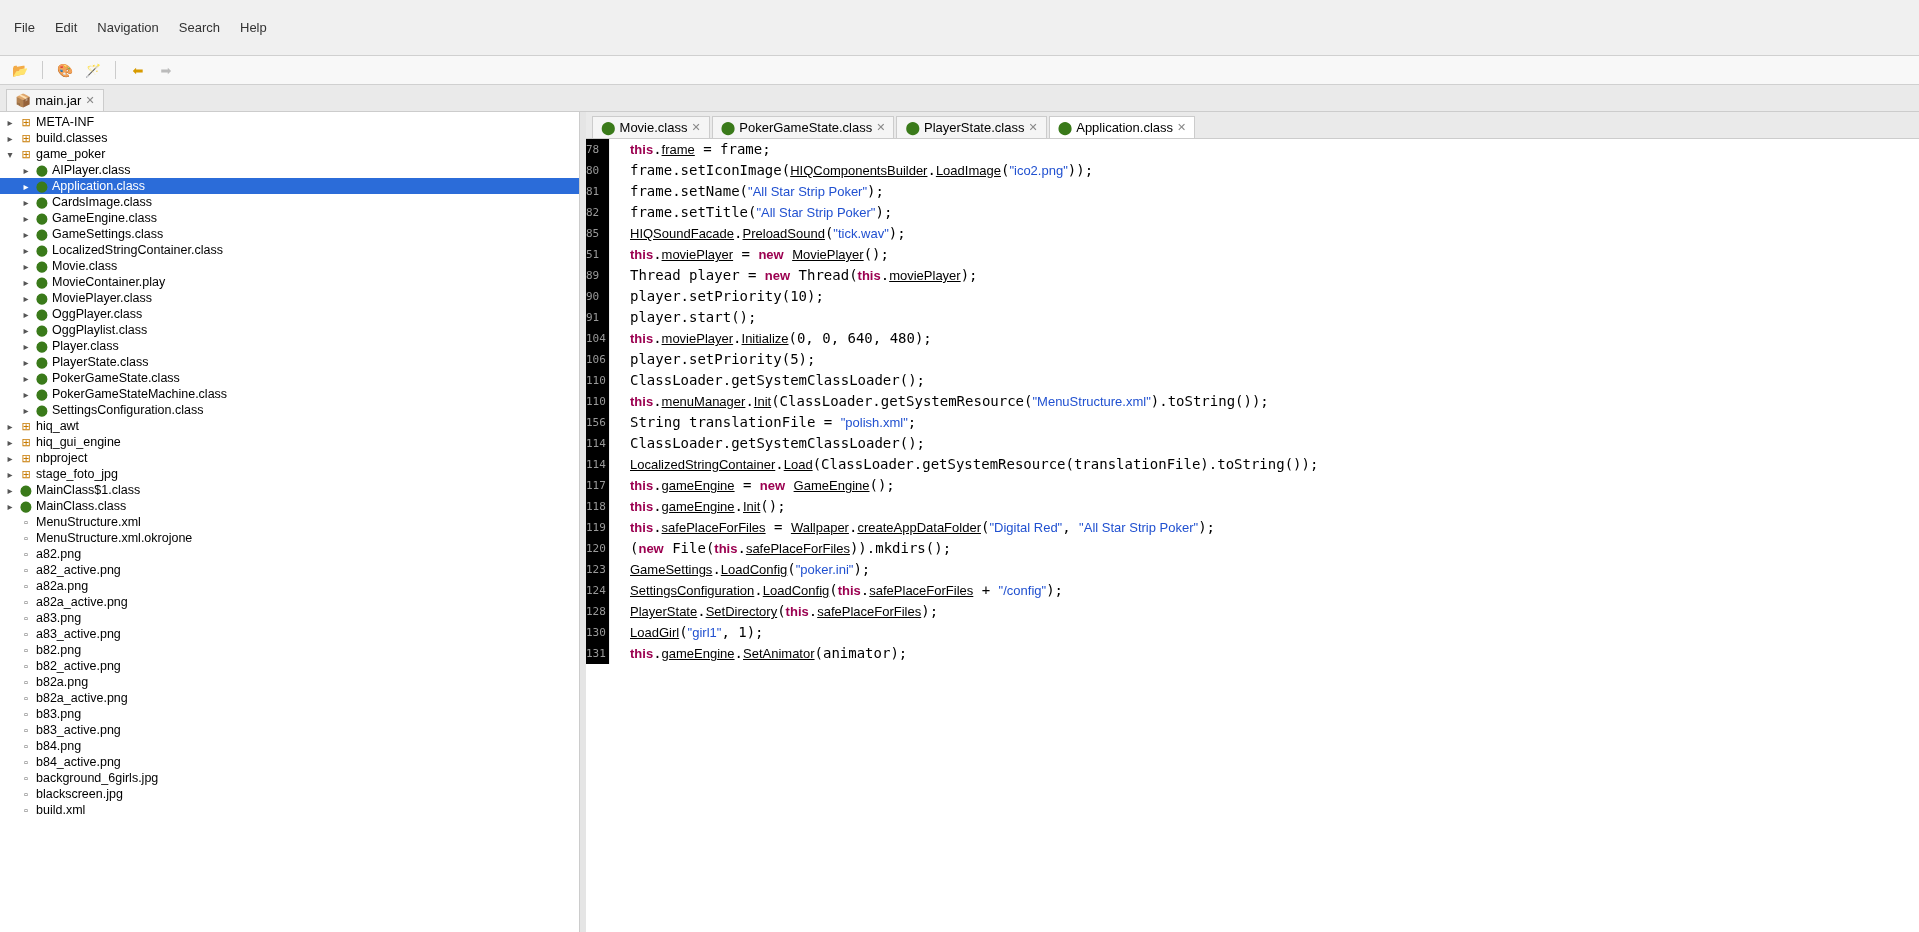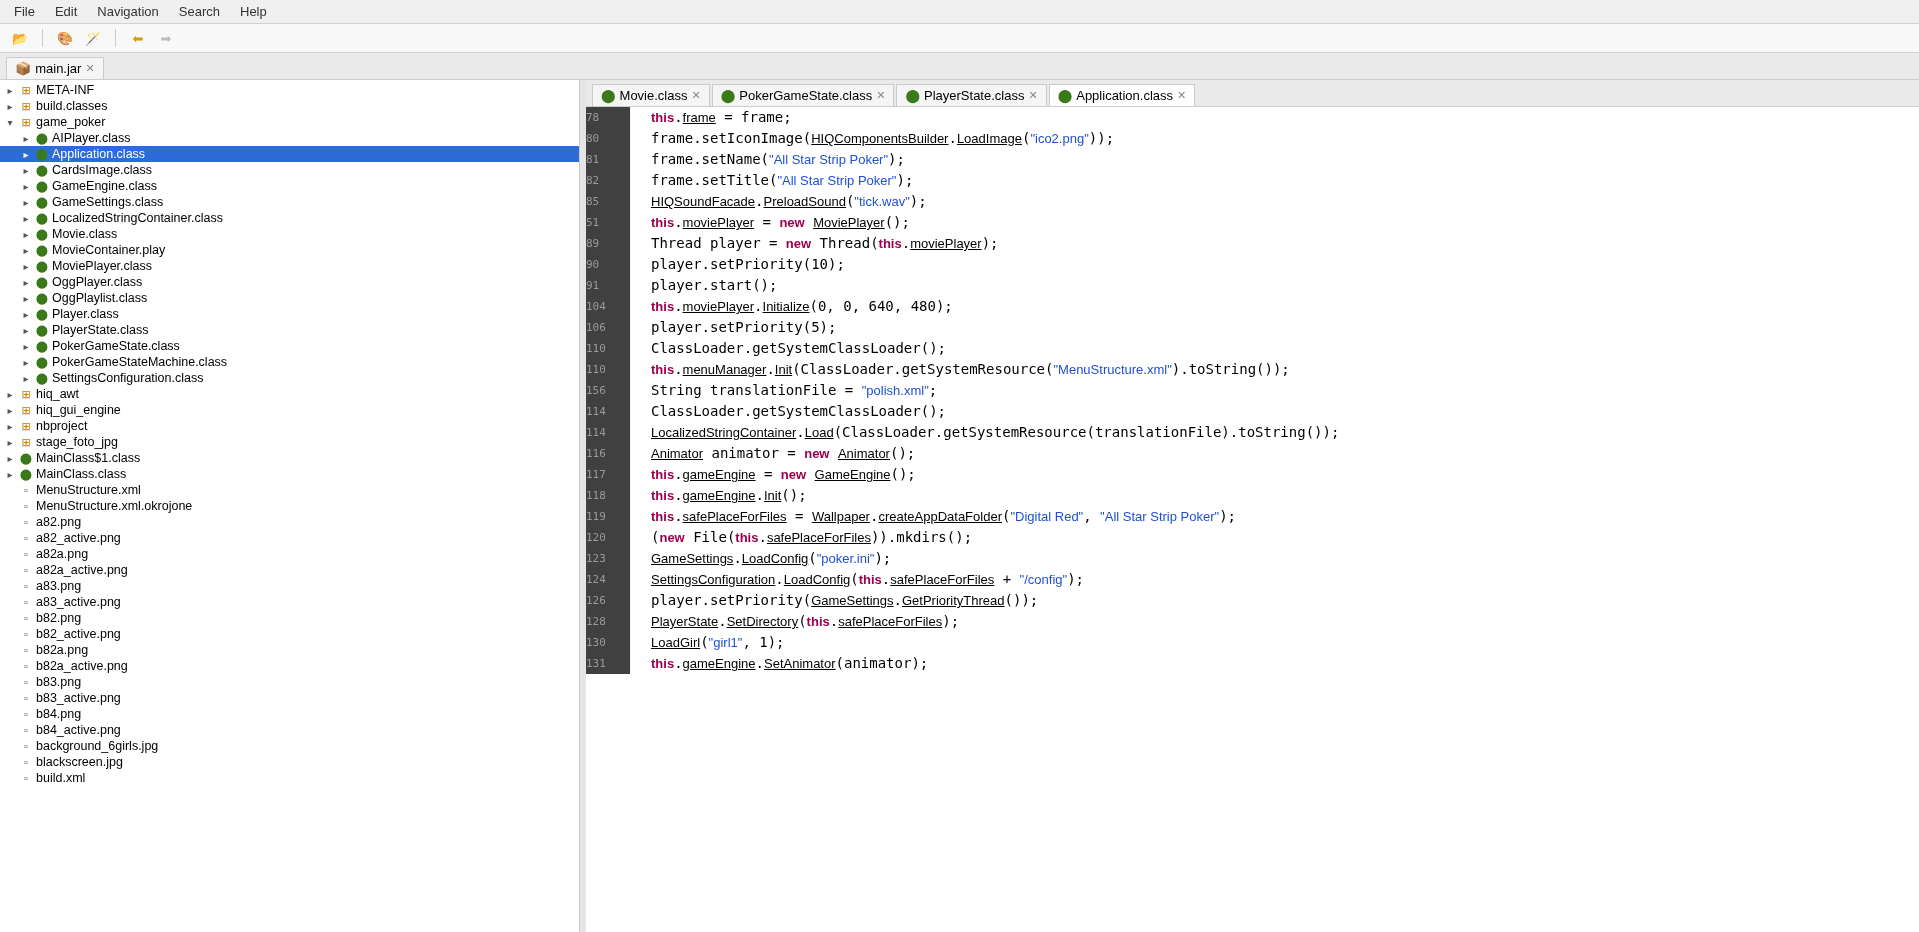--- a/index.html
+++ b/index.html
@@ -1,17 +1,17 @@
 <!DOCTYPE html>
 <html><head>
 <meta charset="utf-8">
 <style>
 * { margin: 0; padding: 0; box-sizing: border-box; font-family: "Segoe UI", Tahoma, sans-serif; font-size: 13px; }
 body { background: #f5f5f5; overflow: hidden; height: 100vh; display: flex; flex-direction: column; }
-.menubar { background: #f0f0f0; border-bottom: 1px solid #d0d0d0; padding: 2px 6px; display: flex; gap: 4px; }
+.menubar { background: #f0f0f0; border-bottom: 1px solid #d0d0d0; padding: 18px 6px; display: flex; gap: 4px; }
 .menubar span { padding: 2px 8px; color: #333; cursor: pointer; }
 .toolbar { background: #f8f8f8; border-bottom: 1px solid #d0d0d0; padding: 4px 10px; display: flex; gap: 8px; align-items: center; }
 .toolbar .icon { width: 20px; height: 20px; display: inline-flex; align-items: center; justify-content: center; cursor: pointer; }
 .toolbar .sep { width: 1px; height: 18px; background: #ccc; margin: 0 4px; }
 .tabbar-top { background: #eaeaea; border-bottom: 1px solid #ccc; padding: 4px 6px 0 6px; display: flex; }
 .tabbar-top .tab { background: #f5f5f5; border: 1px solid #ccc; border-bottom: none; padding: 3px 8px; display: flex; align-items: center; gap: 4px; font-size: 12px; }
 .tabbar-top .tab .close-x { color: #888; font-size: 11px; cursor: pointer; }
 .main { flex: 1; display: flex; overflow: hidden; }
 .tree-panel { width: 580px; background: #fff; border-right: 1px solid #ccc; overflow-y: auto; position: relative; }
 .tree-panel::-webkit-scrollbar { width: 14px; }
@@ -31,21 +31,21 @@
 .editor-panel { flex: 1; display: flex; flex-direction: column; background: #fff; overflow: hidden; }
 .editor-tabs { background: #eaeaea; border-bottom: 1px solid #ccc; padding: 4px 6px 0 6px; display: flex; gap: 2px; }
 .editor-tabs .etab { background: #f5f5f5; border: 1px solid #ccc; border-bottom: none; padding: 3px 8px; display: flex; align-items: center; gap: 4px; font-size: 12px; cursor: pointer; }
 .editor-tabs .etab.active { background: #fff; }
 .editor-tabs .etab .close-x { color: #888; font-size: 11px; }
 .code-area { flex: 1; overflow-y: auto; background: #fff; position: relative; font-family: "Consolas", "Monaco", monospace; }
 .code-area::-webkit-scrollbar { width: 14px; }
 .code-area::-webkit-scrollbar-track { background: #f0f0f0; }
 .code-area::-webkit-scrollbar-thumb { background: #c0c0c0; }
 .code-line { display: flex; height: 21px; line-height: 21px; }
-.gutter { width: 45px; text-align: left; padding-right: 10px; color: #999; background: #404040; border-right: 1px solid #eee; font-size: 11px; flex-shrink: 0; font-family: "Consolas", monospace; }
+.gutter { width: 24px; text-align: left; padding-right: 10px; color: #999; background: #000000; border-right: 1px solid #eee; font-size: 11px; flex-shrink: 0; font-family: "Consolas", monospace; }
 .code-content { padding-left: 20px; font-size: 14px; white-space: pre; font-family: "Consolas", "Monaco", monospace; }
 .kw { color: #9b0050; font-weight: bold; }
 .str { color: #2050d0; }
 .udl { text-decoration: underline; }
 </style>
 </head>
 <body>
 
 <div class="menubar" id="menubar">
     <span>File</span>
@@ -381,24 +381,20 @@
         </div>
         <div class="code-line">
           <div class="gutter">114</div>
           <div class="code-content">ClassLoader.getSystemClassLoader();</div>
         </div>
         <div class="code-line">
           <div class="gutter">114</div>
           <div class="code-content"><span class="udl">LocalizedStringContainer</span>.<span class="udl">Load</span>(ClassLoader.getSystemResource(translationFile).toString());</div>
         </div>
         <div class="code-line">
-          <div class="gutter">116</div>
-          <div class="code-content"><span class="udl">Animator</span> animator = <span class="kw">new</span> <span class="udl">Animator</span>();</div>
-        </div>
-        <div class="code-line">
           <div class="gutter">117</div>
           <div class="code-content"><span class="kw">this</span>.<span class="udl">gameEngine</span> = <span class="kw">new</span> <span class="udl">GameEngine</span>();</div>
         </div>
         <div class="code-line">
           <div class="gutter">118</div>
           <div class="code-content"><span class="kw">this</span>.<span class="udl">gameEngine</span>.<span class="udl">Init</span>();</div>
         </div>
         <div class="code-line">
           <div class="gutter">119</div>
           <div class="code-content"><span class="kw">this</span>.<span class="udl">safePlaceForFiles</span> = <span class="udl">Wallpaper</span>.<span class="udl">createAppDataFolder</span>(<span class="str">"Digital Red"</span>, <span class="str">"All Star Strip Poker"</span>);</div>
@@ -407,24 +403,20 @@
           <div class="gutter">120</div>
           <div class="code-content">(<span class="kw">new</span> File(<span class="kw">this</span>.<span class="udl">safePlaceForFiles</span>)).mkdirs();</div>
         </div>
         <div class="code-line">
           <div class="gutter">123</div>
           <div class="code-content"><span class="udl">GameSettings</span>.<span class="udl">LoadConfig</span>(<span class="str">"poker.ini"</span>);</div>
         </div>
         <div class="code-line">
           <div class="gutter">124</div>
           <div class="code-content"><span class="udl">SettingsConfiguration</span>.<span class="udl">LoadConfig</span>(<span class="kw">this</span>.<span class="udl">safePlaceForFiles</span> + <span class="str">"/config"</span>);</div>
-        </div>
-        <div class="code-line">
-          <div class="gutter">126</div>
-          <div class="code-content">player.setPriority(<span class="udl">GameSettings</span>.<span class="udl">GetPriorityThread</span>());</div>
         </div>
         <div class="code-line">
           <div class="gutter">128</div>
           <div class="code-content"><span class="udl">PlayerState</span>.<span class="udl">SetDirectory</span>(<span class="kw">this</span>.<span class="udl">safePlaceForFiles</span>);</div>
         </div>
         <div class="code-line">
           <div class="gutter">130</div>
           <div class="code-content"><span class="udl">LoadGirl</span>(<span class="str">"girl1"</span>, 1);</div>
         </div>
         <div class="code-line">

